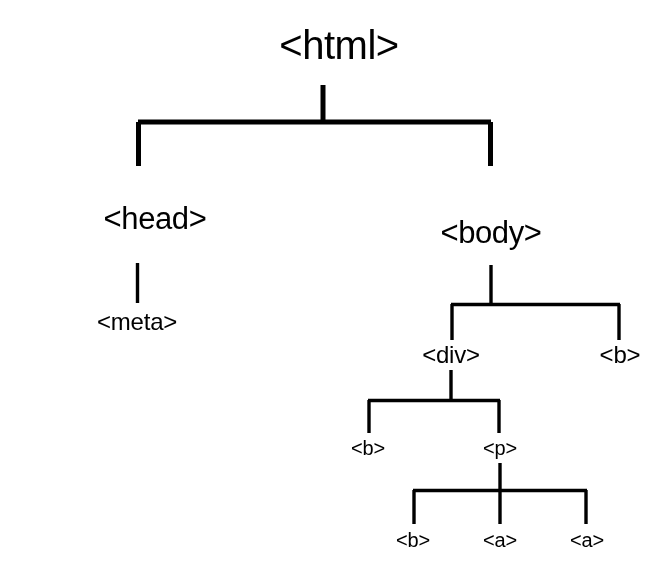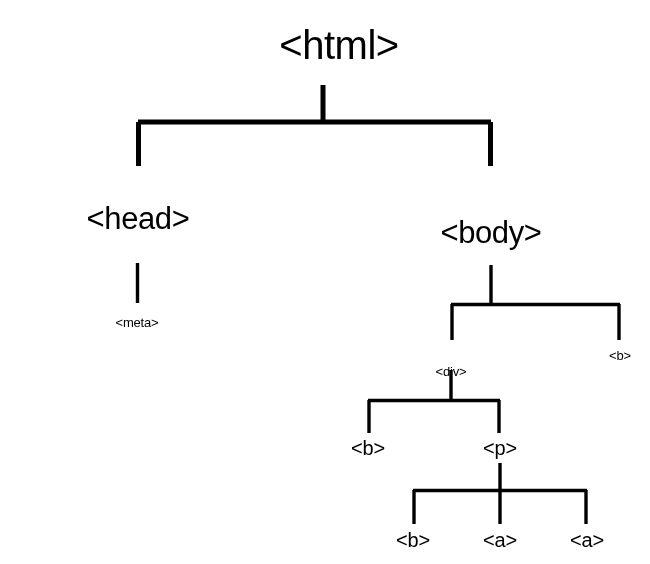--- a/index.html
+++ b/index.html
@@ -40,21 +40,21 @@
     white-space: nowrap;
     color: #000000;
     font-family: "Liberation Sans", "DejaVu Sans", sans-serif;
     font-weight: 500;
     letter-spacing: -0.2px;
     line-height: 1;
     text-align: center;
   }
   .lvl-root  { font-size: 40px; letter-spacing: -0.5px; }
   .lvl-two   { font-size: 31px; letter-spacing: -0.4px; }
-  .lvl-three { font-size: 13px; }
+  .lvl-three { font-size: 24px; }
   .lvl-four  { font-size: 20px; }
   .lvl-five  { font-size: 20px; }
 </style>
 </head>
 <body>
 
 <div id="diagram-root">
 
   <svg id="tree-svg" viewBox="0 0 650 564">
 
@@ -75,24 +75,24 @@
     <path class="edge" d="M 369 400 L 369 433" stroke-width="3.4"></path>
     <path class="edge" d="M 499 400 L 499 433" stroke-width="3.4"></path>
 
     <path class="edge" d="M 500 463 L 500 524" stroke-width="3.4"></path>
     <path class="edge" d="M 413 490.5 L 587 490.5" stroke-width="3.4"></path>
     <path class="edge" d="M 414 490 L 414 524" stroke-width="3.4"></path>
     <path class="edge" d="M 586 490 L 586 524" stroke-width="3.4"></path>
   </svg>
 
   <div class="node-label lvl-root" style="left:339px; top:45px;">&lt;html&gt;</div>
-  <div class="node-label lvl-two" style="left:138px; top:218px;">&lt;head&gt;</div>
+  <div class="node-label lvl-two" style="left:155px; top:218px;">&lt;head&gt;</div>
   <div class="node-label lvl-two" style="left:491px; top:232px;">&lt;body&gt;</div>
   <div class="node-label lvl-three" style="left:137px; top:322px;">&lt;meta&gt;</div>
-  <div class="node-label lvl-three" style="left:451px; top:371px;">&lt;div&gt;</div>
+  <div class="node-label lvl-three" style="left:451px; top:355px;">&lt;div&gt;</div>
   <div class="node-label lvl-three" style="left:620px; top:355px;">&lt;b&gt;</div>
   <div class="node-label lvl-four" style="left:368px; top:448px;">&lt;b&gt;</div>
   <div class="node-label lvl-four" style="left:500px; top:448px;">&lt;p&gt;</div>
   <div class="node-label lvl-five" style="left:413px; top:540px;">&lt;b&gt;</div>
   <div class="node-label lvl-five" style="left:500px; top:540px;">&lt;a&gt;</div>
   <div class="node-label lvl-five" style="left:587px; top:540px;">&lt;a&gt;</div>
 
 </div>
 
 </body></html>

